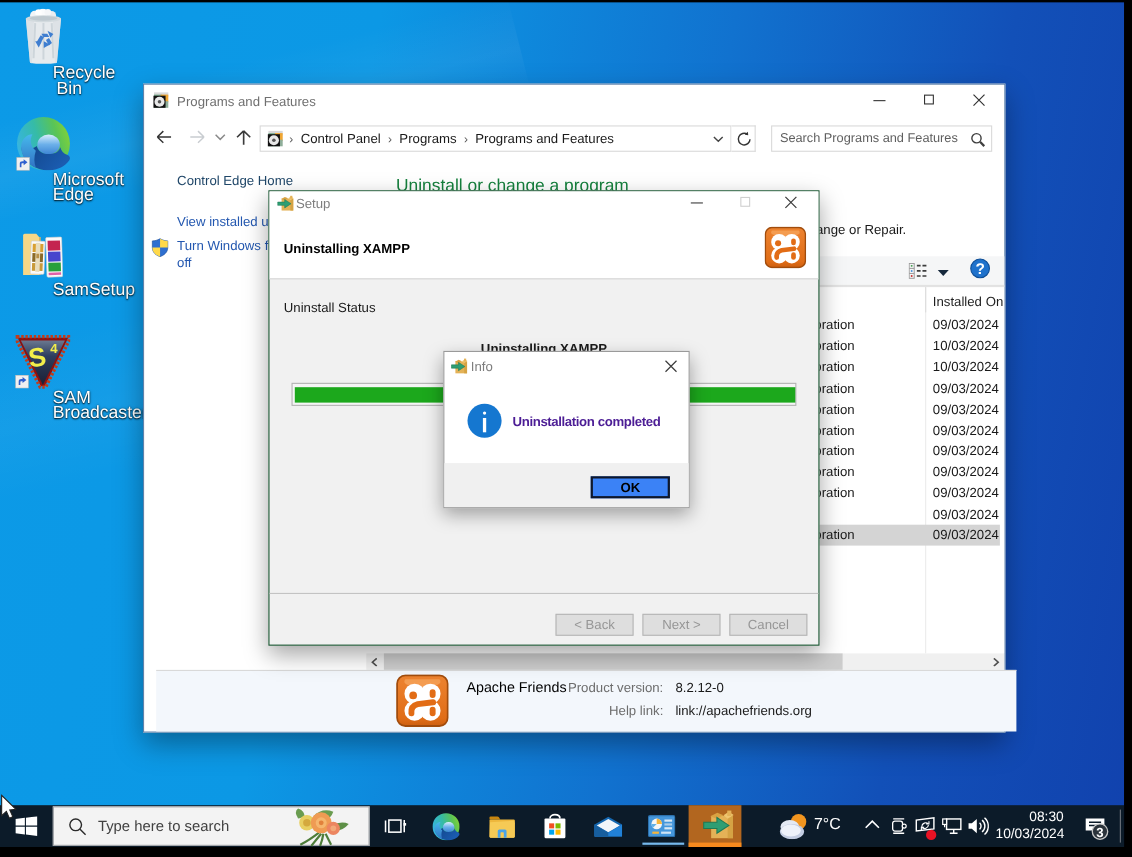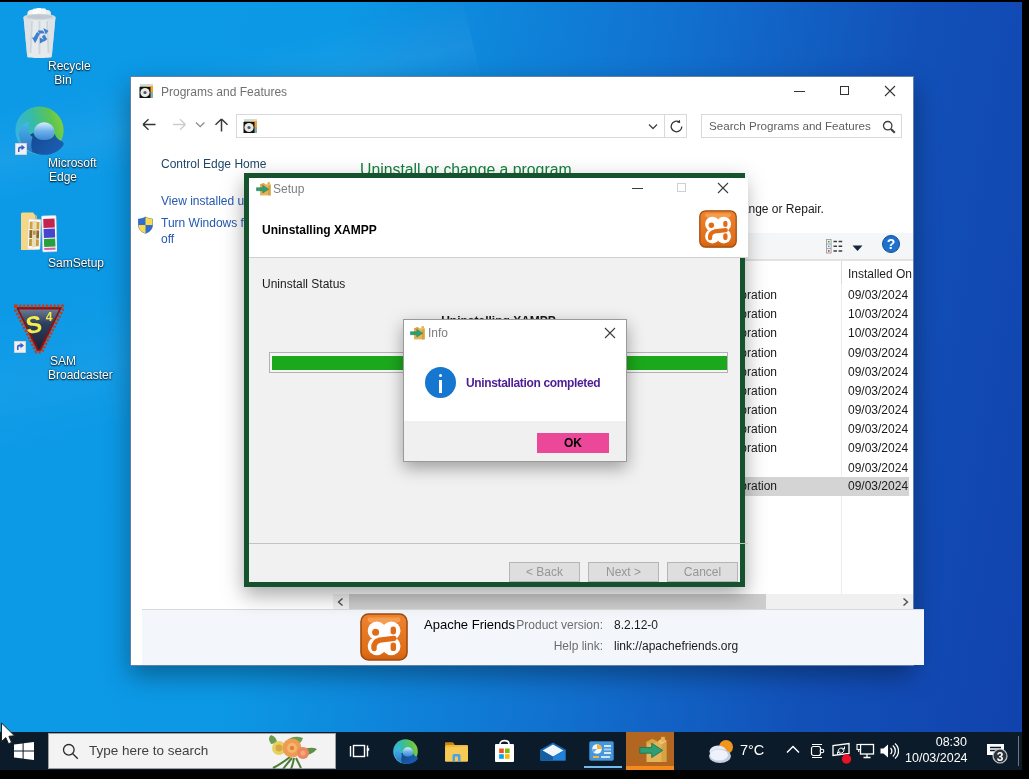--- a/index.html
+++ b/index.html
@@ -5,33 +5,33 @@
   * { margin:0; padding:0; box-sizing:border-box; }
   html,body { width:1029px; height:779px; background:#000; overflow:hidden; }
   body { font-family:"Liberation Sans", sans-serif; position:relative; }
   .abs { position:absolute; }
   
   #desktop { position:absolute; left:0; top:2px; width:1022px; height:768px;
     background: linear-gradient(100deg, #0c9ae7 0%, #0c98e5 30%, #1172cf 58%, #1250b8 80%, #1142ae 100%);
   }
   
   .dicon { position:absolute; width:78px; text-align:center; }
-  .dlabel { color:#fff; font-size:12px; line-height:13.5px; text-shadow:0 1px 1.5px rgba(0,0,0,0.9), 0 0 2px rgba(0,0,0,0.55);padding-left:48px; }
+  .dlabel { color:#fff; font-size:16px; line-height:13.5px; text-shadow:0 1px 1.5px rgba(0,0,0,0.9), 0 0 2px rgba(0,0,0,0.55);padding-left:48px; }
   
   #taskbar { position:absolute; left:0; top:732px; width:1022px; height:38px; background:#0c1b29; }
   .row { position:absolute; left:0; width:576px; height:19px; font-size:12px; color:#1a1a1a; }
   .row .pub { position:absolute; right:132px; top:2px; white-space:nowrap; }
   .row .date { position:absolute; left:515px; top:2px; }
   .crumbsep { color:#555; font-size:11px; }
   
   #mainwin { position:absolute; left:130px; top:76px; width:784px; height:590px; z-index:5;
      background:#fff; border:1px solid #5f82ab; box-shadow: 0 10px 24px rgba(0,0,0,0.35); }
   
   #setupdlg { position:absolute; left:244px; top:173px; width:501px; height:414px; z-index:10;
-     background:#f1f1f1; border:5px solid #14532d; box-shadow: 0 8px 20px rgba(0,0,0,0.35); }
+     background:#f1f1f1; border:1px solid #14532d; box-shadow: 0 8px 20px rgba(0,0,0,0.35); }
   .btn { position:absolute; top:384px; width:71px; height:20px; background:#dedede;
      border:1px solid #b5b5b5; color:#969696; font-size:12px; text-align:center; line-height:18px; }
   
   #infodlg { position:absolute; left:403px; top:319px; width:224px; height:143px; z-index:15;
      background:#fff; border:1px solid #9a9a9a; box-shadow: 0 6px 16px rgba(0,0,0,0.35); }
   #taskbar { z-index:30; }
 </style>
 </head>
 <body>
   <div id="desktop">
@@ -176,20 +176,23 @@
     <div class="abs" style="left:105px;top:37px;width:429px;height:24px;border:1px solid #d9d9d9;background:#fff;">
       <svg class="abs" style="left:5px;top:3px" width="17" height="17" viewBox="0 0 17 17">
         <rect x="2" y="1" width="13" height="4" fill="#d8d8d8"></rect>
         <rect x="2" y="3" width="7" height="12" fill="#7fb093"></rect>
         <rect x="8" y="3" width="7" height="7" fill="#f0a632"></rect>
         <rect x="9" y="9" width="6" height="6" fill="#8fae9a"></rect>
         <rect x="1.5" y="4" width="11" height="11" fill="#111"></rect>
         <circle cx="7" cy="9.5" r="4.6" fill="#e8e8e8"></circle>
         <circle cx="7" cy="9.5" r="1.6" fill="#555"></circle>
       </svg>
+      <div class="abs" style="left:26px;top:4px;font-size:12px;color:#1a1a1a;white-space:nowrap;">
+        <span class="crumbsep">›</span>&nbsp; Control Panel &nbsp;<span class="crumbsep">›</span>&nbsp; Programs &nbsp;<span class="crumbsep">›</span>&nbsp; Programs and Features
+      </div>
       <svg class="abs" style="left:411px;top:8px" width="10" height="8" viewBox="0 0 10 8">
         <path d="M1 1.5 l4 4 4-4" stroke="#444" stroke-width="1.3" fill="none"></path>
       </svg>
     </div>
     <div class="abs" style="left:534px;top:37px;width:22px;height:24px;border:1px solid #d9d9d9;border-left:none;background:#fff;">
       <svg class="abs" style="left:4px;top:4px" width="15" height="15" viewBox="0 0 15 15">
         <path d="M12.8 7.5 a5.3 5.3 0 1 1 -2.2-4.3" stroke="#333" stroke-width="1.3" fill="none"></path>
         <path d="M10.9 0.8 l0.3 3.2 -3.2-0.4 z" fill="#333"></path>
       </svg>
     </div>
@@ -374,21 +377,21 @@
     </svg>
     <div class="abs" style="left:24px;top:6px;font-size:12px;color:#7e7e7e;">Info</div>
     <svg class="abs" style="left:200px;top:7px" width="12" height="12" viewBox="0 0 12 12">
       <path d="M1 1 L11 11 M11 1 L1 11" stroke="#3c3c3c" stroke-width="1.1"></path>
     </svg>
     <div class="abs" style="left:0;top:101px;width:222px;height:40px;background:#f0f0f0;"></div>
     <div class="abs" style="left:21px;top:47px;width:31px;height:31px;border-radius:50%;background:#1577d0;"></div>
     <div class="abs" style="left:34.8px;top:53.5px;width:3.5px;height:3.5px;border-radius:50%;background:#fff;"></div>
     <div class="abs" style="left:34.8px;top:59.5px;width:3.5px;height:13.5px;background:#fff;"></div>
     <div class="abs" style="left:62px;top:56px;font-size:12px;font-weight:bold;letter-spacing:-0.35px;color:#4c1d95;">Uninstallation completed</div>
-    <div class="abs" style="left:133px;top:113px;width:72px;height:20px;background:#ec4899;border:2px solid #ec4899;text-align:center;font-size:12px;font-weight:bold;line-height:16px;color:#000;">OK</div>
+    <div class="abs" style="left:133px;top:113px;width:72px;height:20px;background:#3b82f6;border:2px solid #0f172a;text-align:center;font-size:12px;font-weight:bold;line-height:16px;color:#000;">OK</div>
   </div>
   <div id="taskbar">
 
     <svg class="abs" style="left:14px;top:10px" width="20" height="18" viewBox="0 0 20 18">
       <path d="M0 2.6 L8.6 1.4 V8.5 H0 Z" fill="#fff"></path>
       <path d="M9.6 1.3 L20 0 V8.5 H9.6 Z" fill="#fff"></path>
       <path d="M0 9.5 H8.6 V16.6 L0 15.4 Z" fill="#fff"></path>
       <path d="M9.6 9.5 H20 V18 L9.6 16.7 Z" fill="#fff"></path>
     </svg>
 

